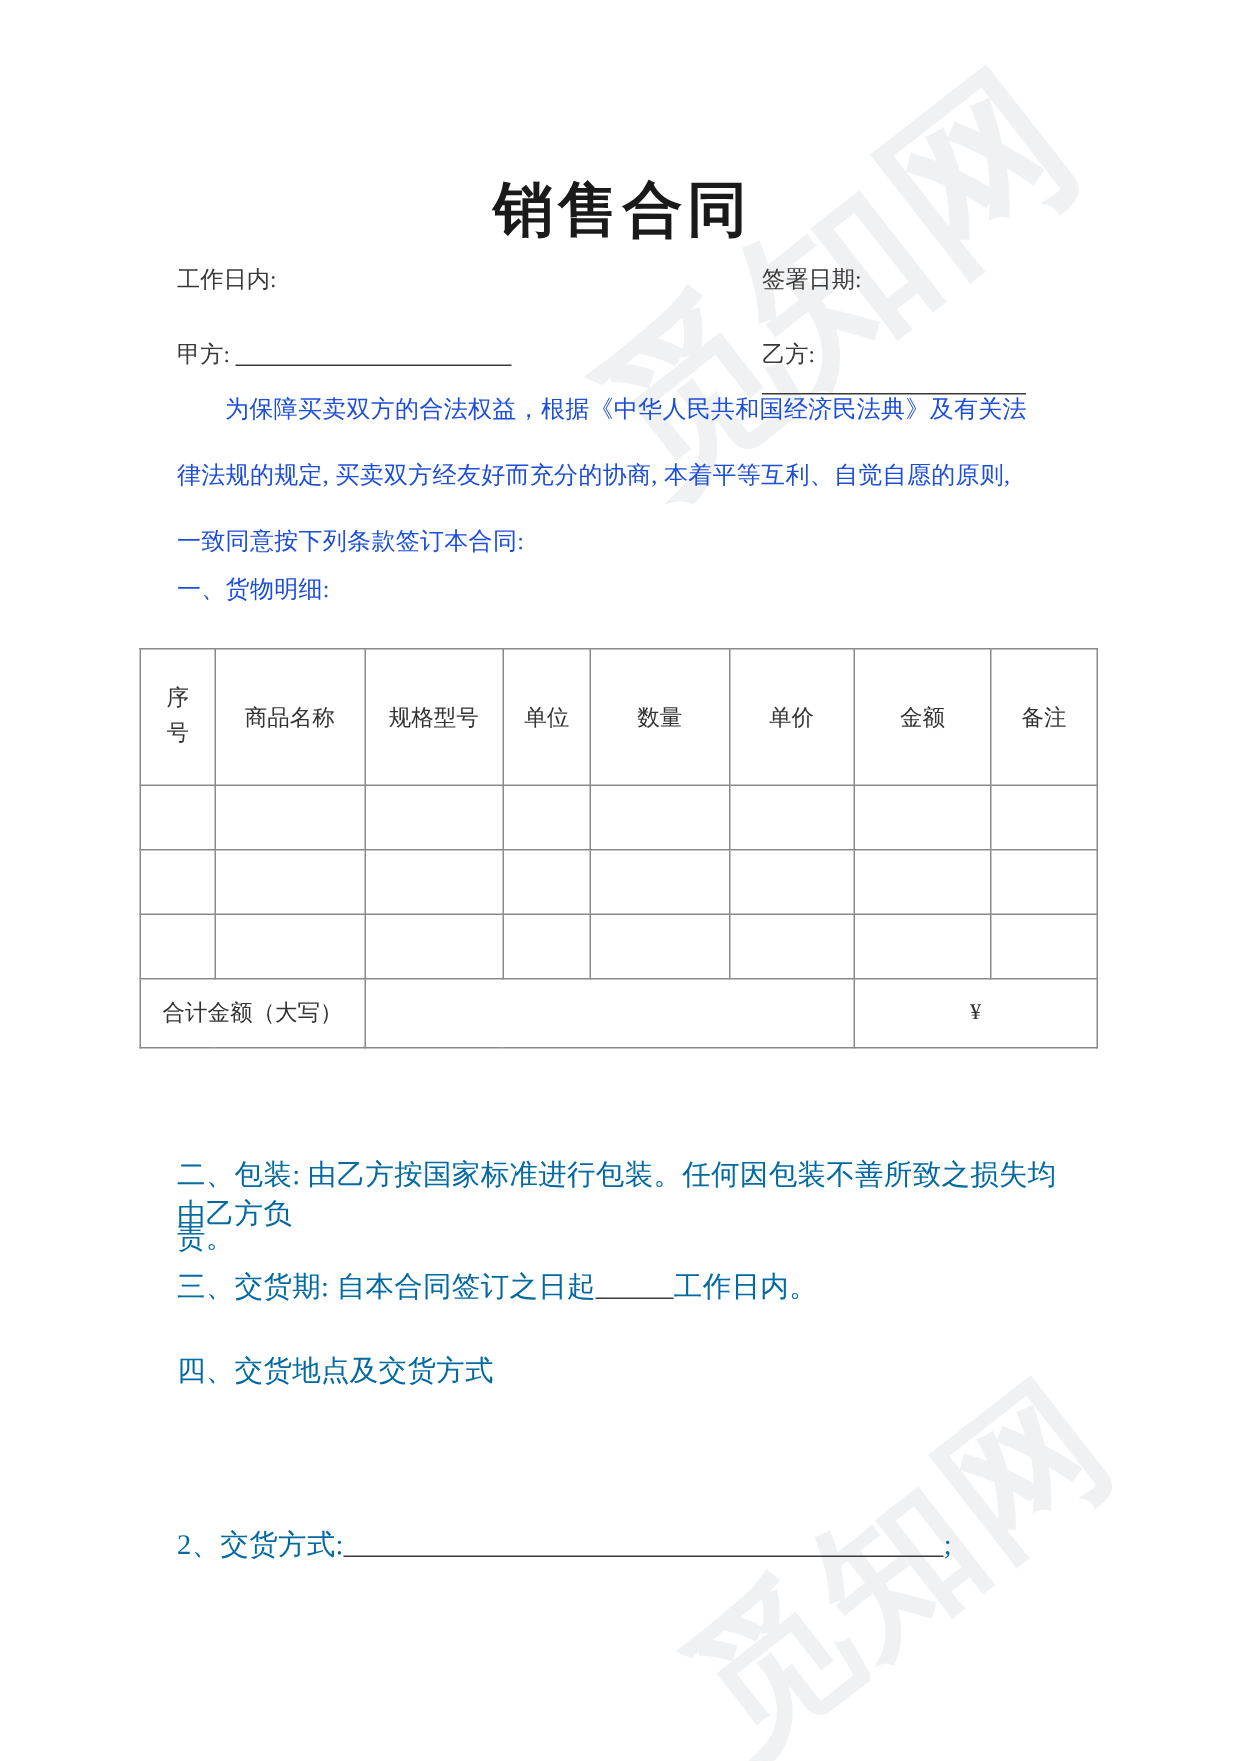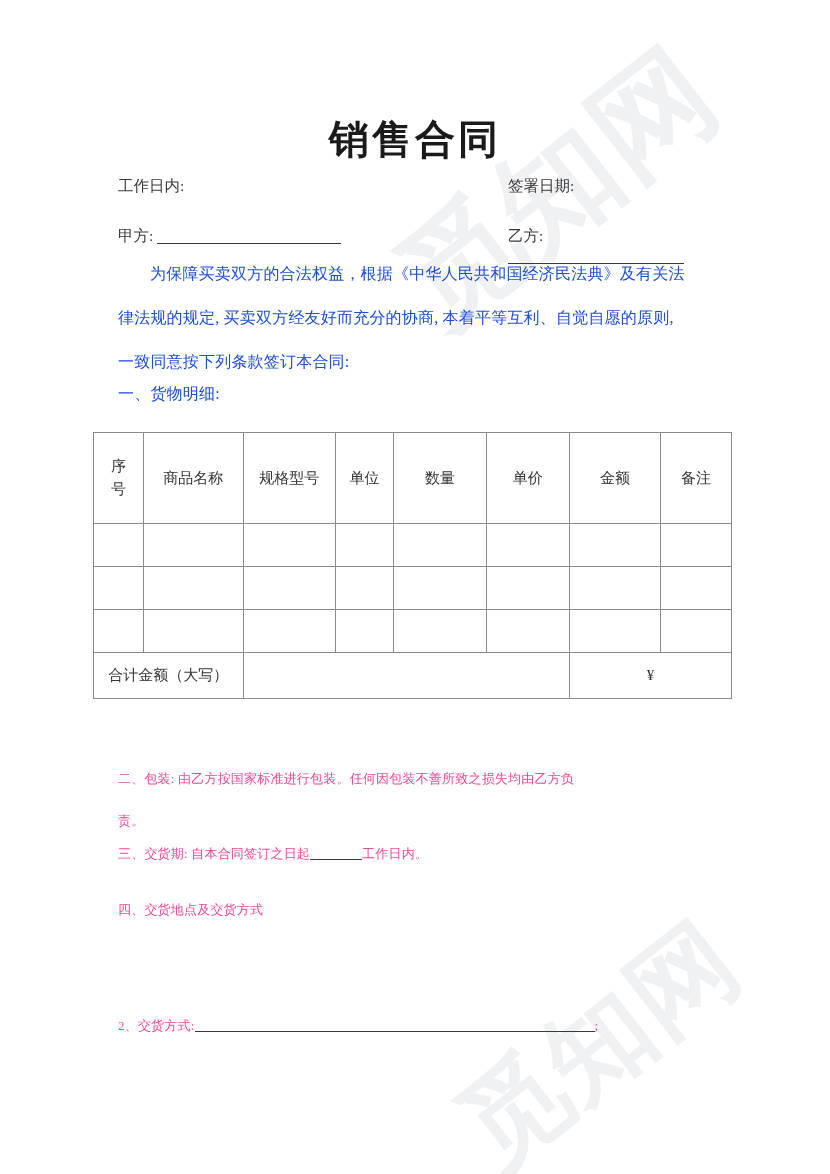--- a/index.html
+++ b/index.html
@@ -140,22 +140,22 @@
   td.total-yen {
     text-align: left;
     padding-left: 12px;
   }
 
   
   .clause {
     position: absolute;
     left: 118px;
     width: 600px;
-    font-size: 13px;
-    color: #ec4899;
+    font-size: 19px;
+    color: #0369a1;
     letter-spacing: 0.2px;
   }
   #clause-2a { top: 770px; }
   #clause-2b { top: 812px; }
   #clause-3  { top: 845px; }
   #clause-4  { top: 888px; margin-top: 13px; }
   #clause-4-1 { top: 936px; }
   #clause-4-2 { top: 977px; margin-top: 40px; }
   #clause-5  { top: 1018px; }
 

